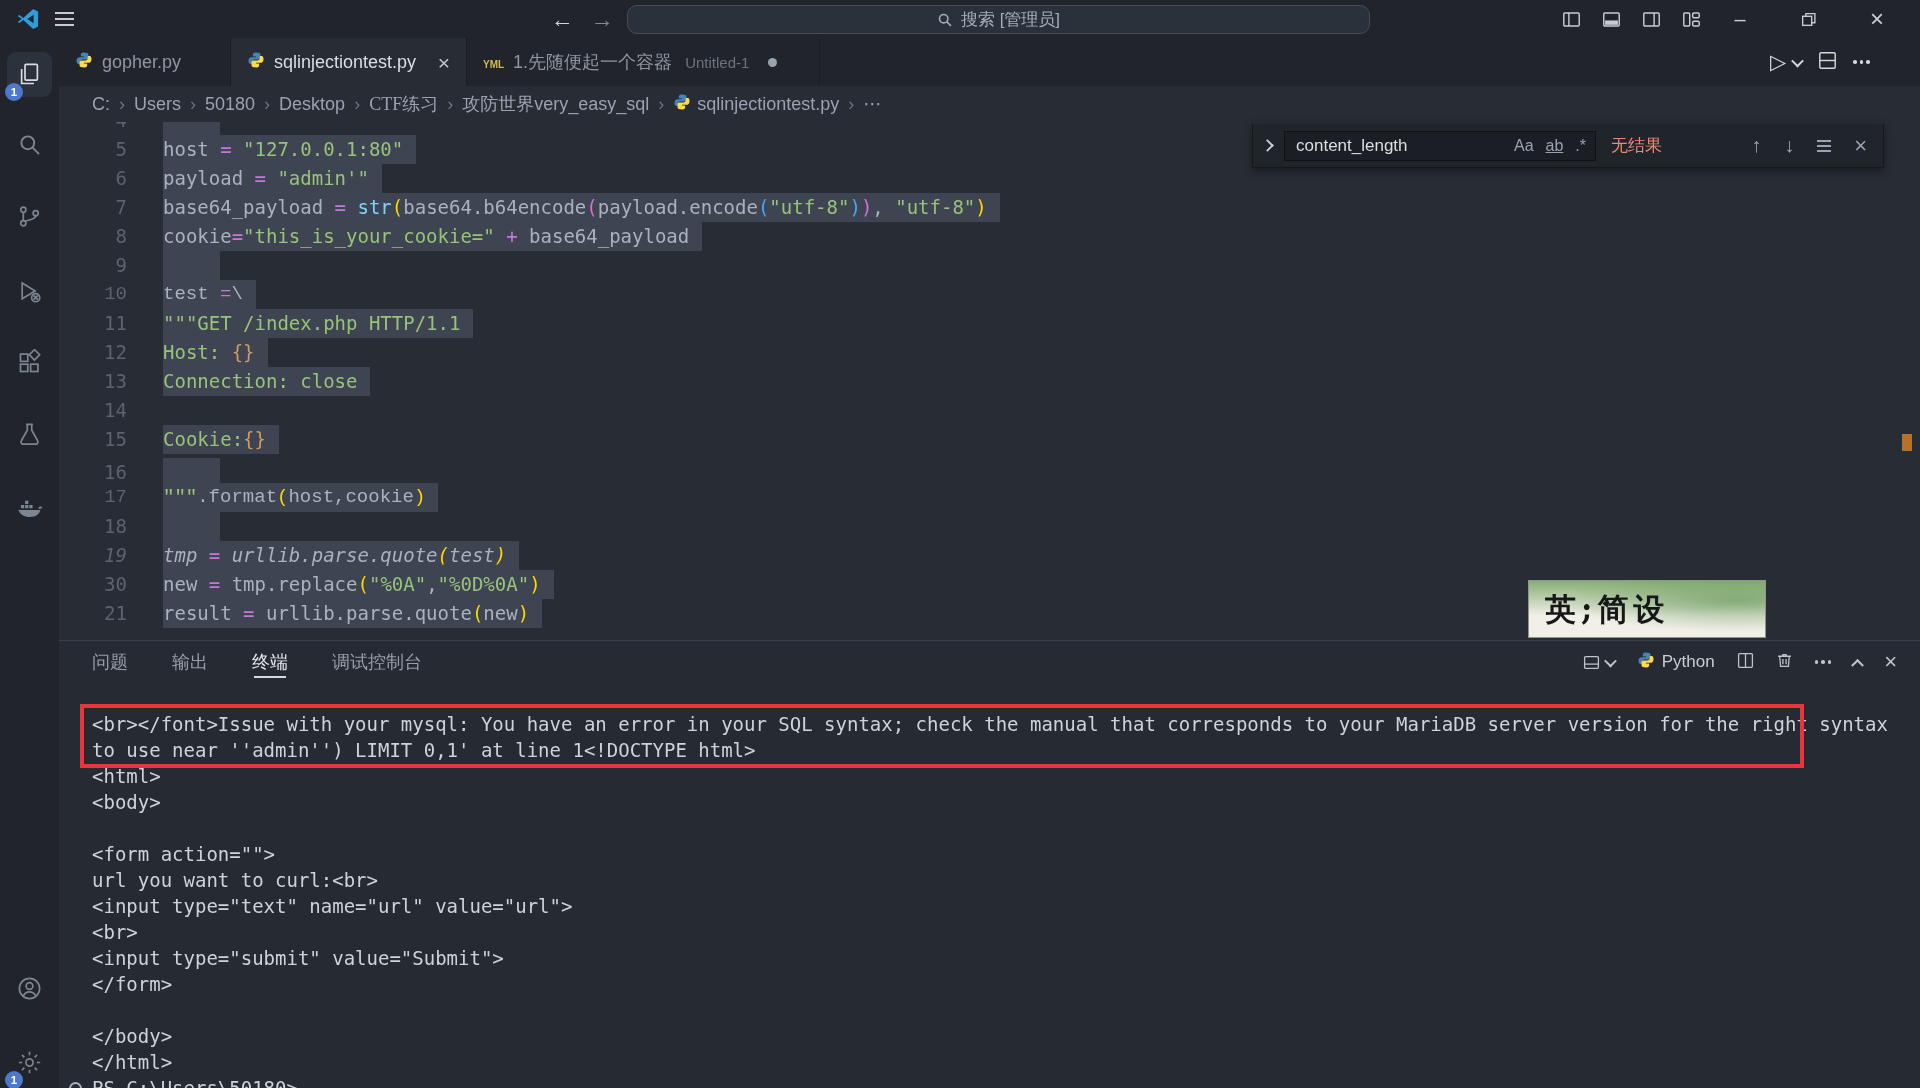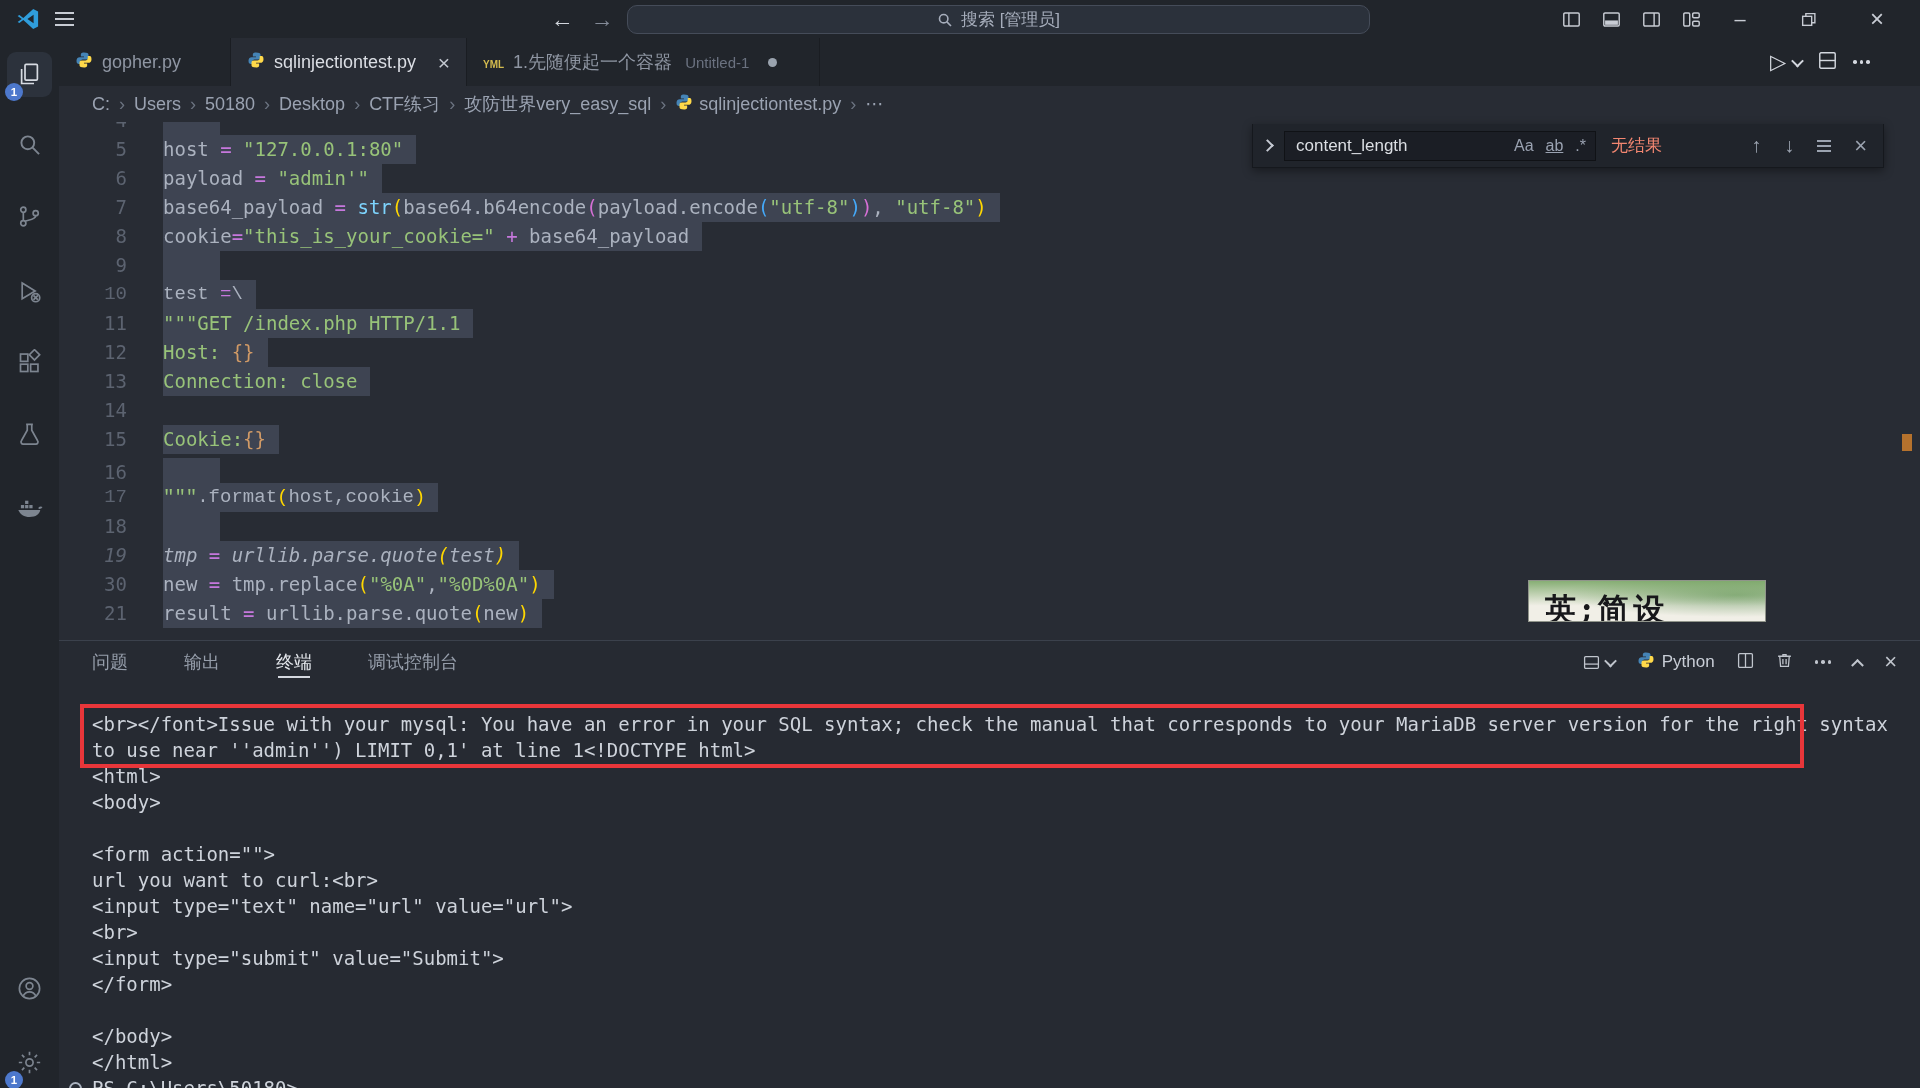--- a/index.html
+++ b/index.html
@@ -64,32 +64,32 @@
   .find-input{width:312px;height:30px;background:#1b1e25;border:1px solid #101216;display:flex;align-items:center;
       padding-left:11px;box-sizing:border-box;color:#dcdfe4;font-size:17px;
       font-family:"Liberation Sans","DejaVu Sans",sans-serif;}
   .find-opts{margin-left:auto;display:flex;gap:12px;margin-right:9px;color:#9aa2b1;font-size:16px;align-items:center;}
   .ww{text-decoration:underline;}
   .find-results{color:#f48771;font-size:17px;margin-left:15px;}
   .find-actions{margin-left:auto;display:flex;gap:23px;margin-right:16px;color:#9ba3b0;font-size:20px;align-items:center;}
   .bars{display:inline-block;width:14px;height:2px;background:currentColor;box-shadow:0 -5px 0 currentColor,0 5px 0 currentColor;}
 
   
-  #watermark{position:absolute;left:1528px;top:580px;width:238px;height:42px;background:#f1efe7;
+  #watermark{position:absolute;left:1528px;top:580px;width:238px;height:58px;background:#f1efe7;
       border:1px solid #90948a;box-sizing:border-box;overflow:hidden;z-index:4;}
   .wm-art{position:absolute;left:0;top:0;right:0;bottom:0;
       background:linear-gradient(180deg,rgba(108,158,88,.8),rgba(108,158,88,.25) 42%,rgba(108,158,88,0) 62%),
       radial-gradient(ellipse at 88% 35%,rgba(70,130,60,.55),transparent 60%);}
   .wm-text{position:absolute;left:16px;top:8px;font-family:"DejaVu Serif","Liberation Serif",serif;
       font-size:31px;font-weight:bold;color:#17171a;letter-spacing:5px;}
 
   
   #panel{position:absolute;left:59px;top:640px;width:1861px;height:448px;background:#262a32;
       border-top:1px solid #3b414c;box-sizing:border-box;}
-  #panel-tabs{position:absolute;left:33px;top:0;height:42px;display:flex;gap:56px;align-items:stretch;font-size:18px;color:#969eab;}
+  #panel-tabs{position:absolute;left:33px;top:0;height:42px;display:flex;gap:44px;align-items:stretch;font-size:18px;color:#969eab;}
   .ptab{display:flex;align-items:center;position:relative;}
   .ptab.active{color:#e4e7ec;}
   .ptab.active::after{content:"";position:absolute;left:2px;right:2px;bottom:5px;height:2px;background:#d4d8df;}
   #panel-actions{position:absolute;right:23px;top:0;height:42px;display:flex;align-items:center;gap:22px;color:#c0c5cd;}
   .p-label{font-size:17px;color:#c8cdd6;display:flex;align-items:center;gap:7px;}
   .dots3{display:inline-flex;gap:3px;align-items:center;}
   .dots3 i{width:3.5px;height:3.5px;border-radius:50%;background:currentColor;}
   .pclose{font-size:22px;line-height:1;}
   #terminal{position:absolute;left:33px;top:70px;font-family:"DejaVu Sans Mono","Liberation Mono",monospace;
       font-size:19px;color:#ced3db;}
@@ -297,21 +297,21 @@
       </span>
       <span class="bc-sep">›</span>
       <span style="display: inline-flex; align-items: center; gap: 6px;">
         <span>50180</span>
       </span>
       <span class="bc-sep">›</span>
       <span style="display: inline-flex; align-items: center; gap: 6px;">
         <span>Desktop</span>
       </span>
       <span class="bc-sep">›</span>
-      <span style="display: inline-flex; align-items: center; gap: 6px;">
+      <span style="display: inline-flex; align-items: center; gap: 6px; font-family: Liberation Serif, serif;">
         <span>CTF练习</span>
       </span>
       <span class="bc-sep">›</span>
       <span style="display: inline-flex; align-items: center; gap: 6px;">
         <span>攻防世界very_easy_sql</span>
       </span>
       <span class="bc-sep">›</span>
       <span style="display: inline-flex; align-items: center; gap: 6px;">
         <span><svg width="18" height="18" viewBox="0 0 24 24">
             <path fill="#4584b6" d="M12 2c-4 0-4.2 1.8-4.2 3v2.2H12v1H6.2C4 8.2 2 9.4 2 13s1.4 4.2 3.2 4.2H7v-2.6c0-2 1.2-3.2 3.2-3.2h5c1.6 0 2.8-1.2 2.8-3V5c0-2-2-3-6-3z"></path>

